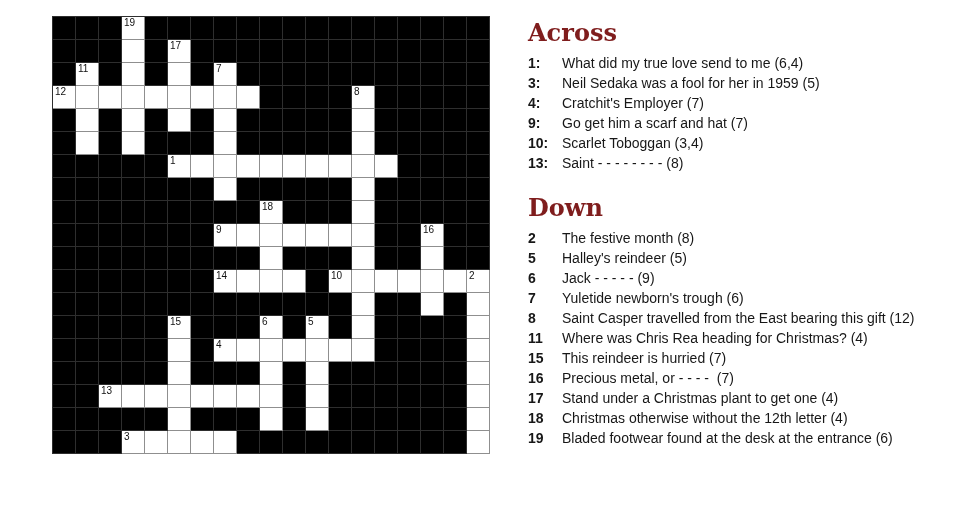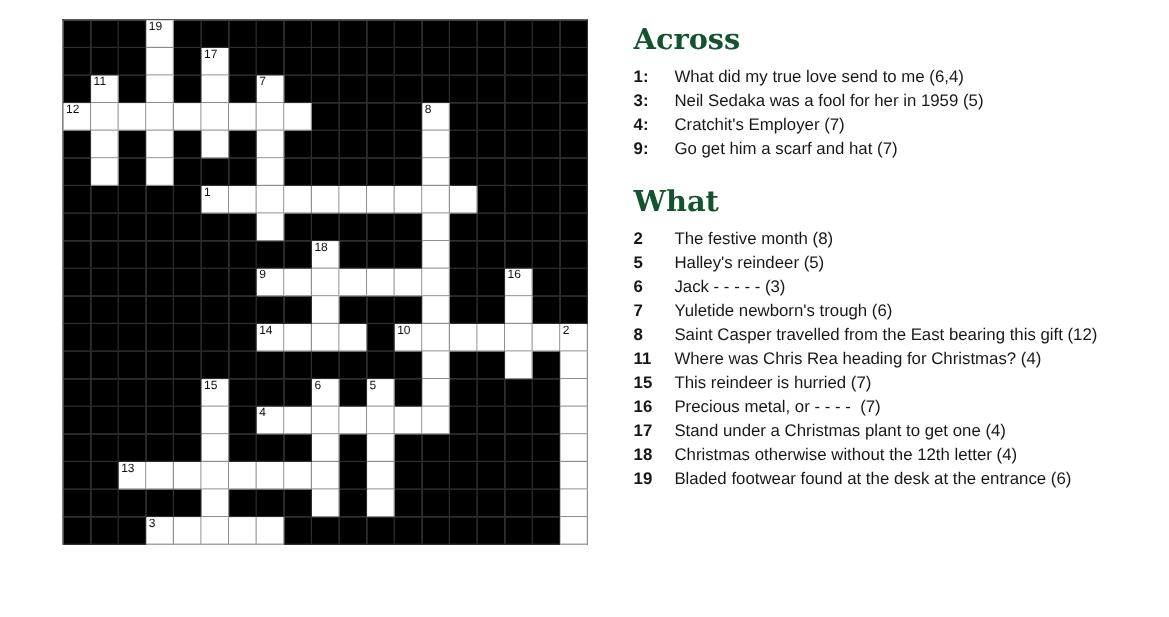--- a/index.html
+++ b/index.html
@@ -58,21 +58,21 @@
     top: 0;
     width: 446px;
     color: #171717;
   }
   .clues h2 {
     margin: 0;
     font-family: "DejaVu Serif", serif;
     font-weight: bold;
     font-size: 24px;
     line-height: 28px;
-    color: #14532d;
+    color: #7f1d1d;
   }
   .heading-across { margin-top: 19px !important; }
   .heading-down   { margin-top: 21px !important; }
   .clue-list {
     list-style: none;
     margin: 6px 0 0 0;
     padding: 0;
     font-size: 14px;
     line-height: 20px;
   }
@@ -506,35 +506,43 @@
           <span class="ctext">Neil Sedaka was a fool for her in 1959 (5)</span>
         </li>
         <li>
           <span class="cnum">4:</span>
           <span class="ctext">Cratchit's Employer (7)</span>
         </li>
         <li>
           <span class="cnum">9:</span>
           <span class="ctext">Go get him a scarf and hat (7)</span>
         </li>
+        <li>
+          <span class="cnum">10:</span>
+          <span class="ctext">Scarlet Toboggan (3,4)</span>
+        </li>
+        <li>
+          <span class="cnum">13:</span>
+          <span class="ctext">Saint - - - - - - - - (8)</span>
+        </li>
       </ul>
 
-    <h2 class="heading-down">What</h2>
+    <h2 class="heading-down">Down</h2>
     <ul class="clue-list">
         <li>
           <span class="cnum">2</span>
           <span class="ctext">The festive month (8)</span>
         </li>
         <li>
           <span class="cnum">5</span>
           <span class="ctext">Halley's reindeer (5)</span>
         </li>
         <li>
           <span class="cnum">6</span>
-          <span class="ctext">Jack - - - - - (3)</span>
+          <span class="ctext">Jack - - - - - (9)</span>
         </li>
         <li>
           <span class="cnum">7</span>
           <span class="ctext">Yuletide newborn's trough (6)</span>
         </li>
         <li>
           <span class="cnum">8</span>
           <span class="ctext">Saint Casper travelled from the East bearing this gift (12)</span>
         </li>
         <li>

